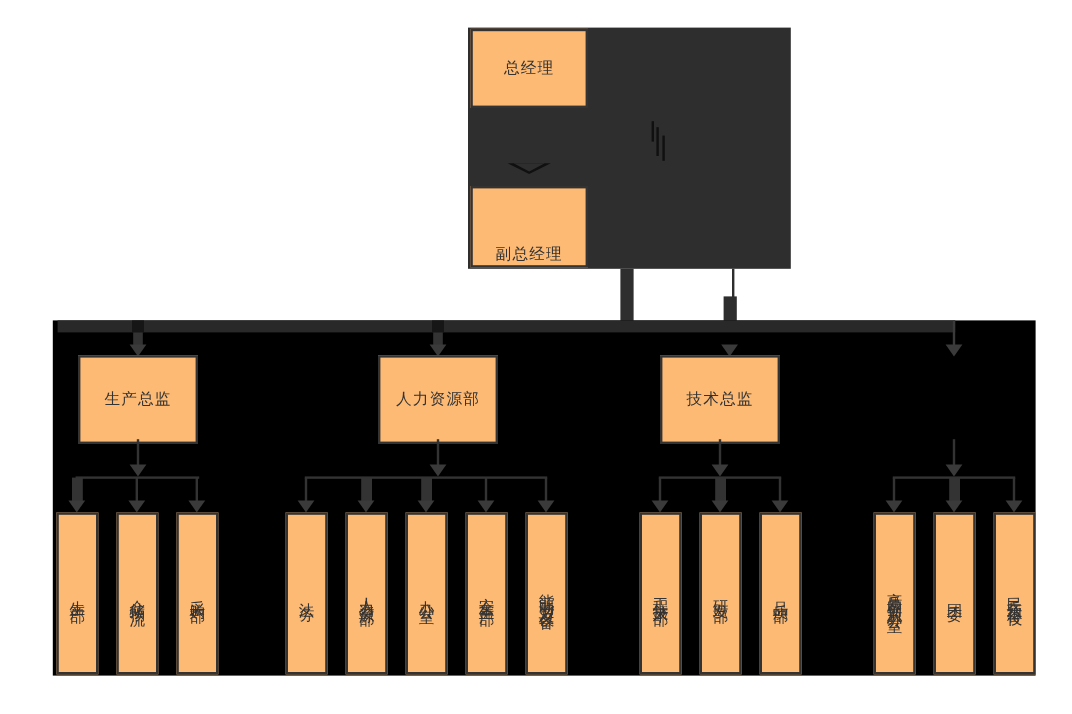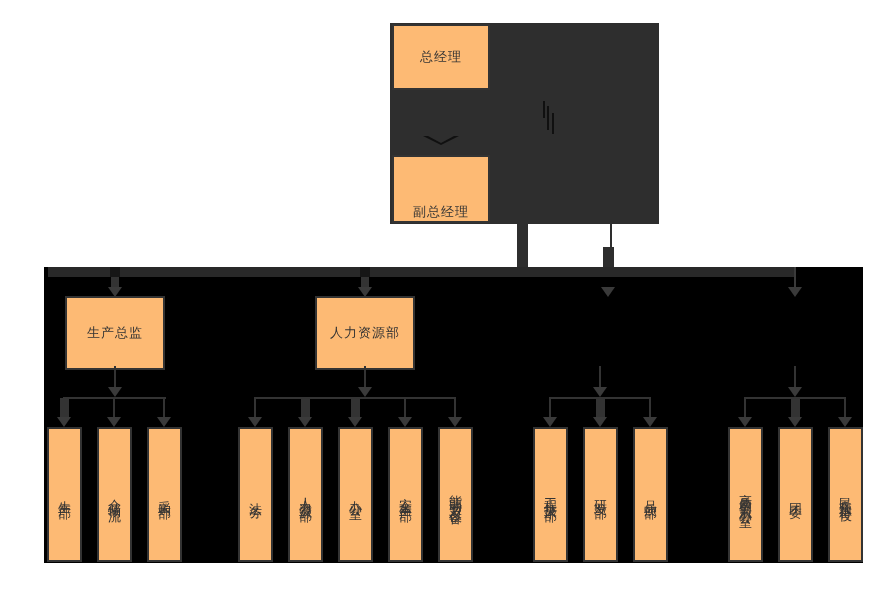--- a/index.html
+++ b/index.html
@@ -81,20 +81,23 @@
   <div class="ah" style="left:601px;top:287px;"></div>
 
   <div class="shaft" style="left:794px;top:267px;width:2px;height:21px;background:#3a3a3a;"></div>
   <div class="ah" style="left:788px;top:287px;"></div>
 
   <div class="wbox dir" style="left:65px;">
     <span>生产总监</span>
   </div>
   <div class="wbox dir" style="left:315px;">
     <span>人力资源部</span>
+  </div>
+  <div class="wbox dir" style="left:550px;">
+    <span>技术总监</span>
   </div>
 
   <div class="shaft" style="left:114px;top:366px;width:2px;height:23px;"></div>
   <div class="ah" style="left:108px;top:387px;"></div>
   <div class="shaft" style="left:364px;top:366px;width:2px;height:23px;"></div>
   <div class="ah" style="left:358px;top:387px;"></div>
   <div class="shaft" style="left:599px;top:366px;width:2px;height:23px;"></div>
   <div class="ah" style="left:593px;top:387px;"></div>
   <div class="shaft" style="left:794px;top:366px;width:2px;height:23px;"></div>
   <div class="ah" style="left:788px;top:387px;"></div>

